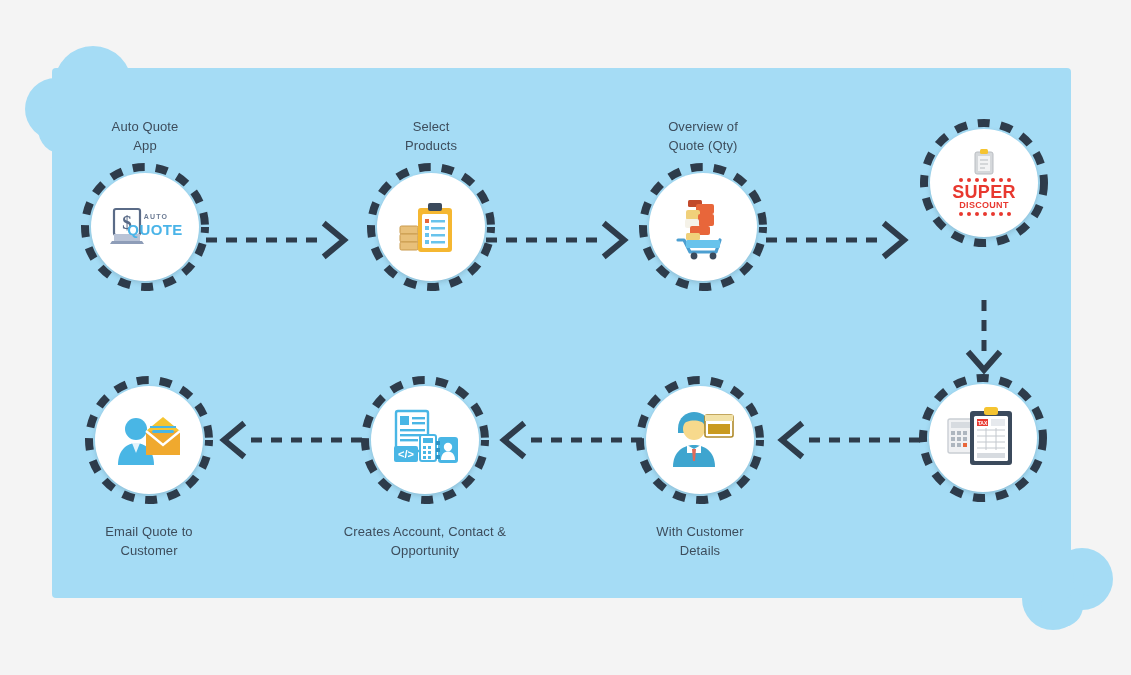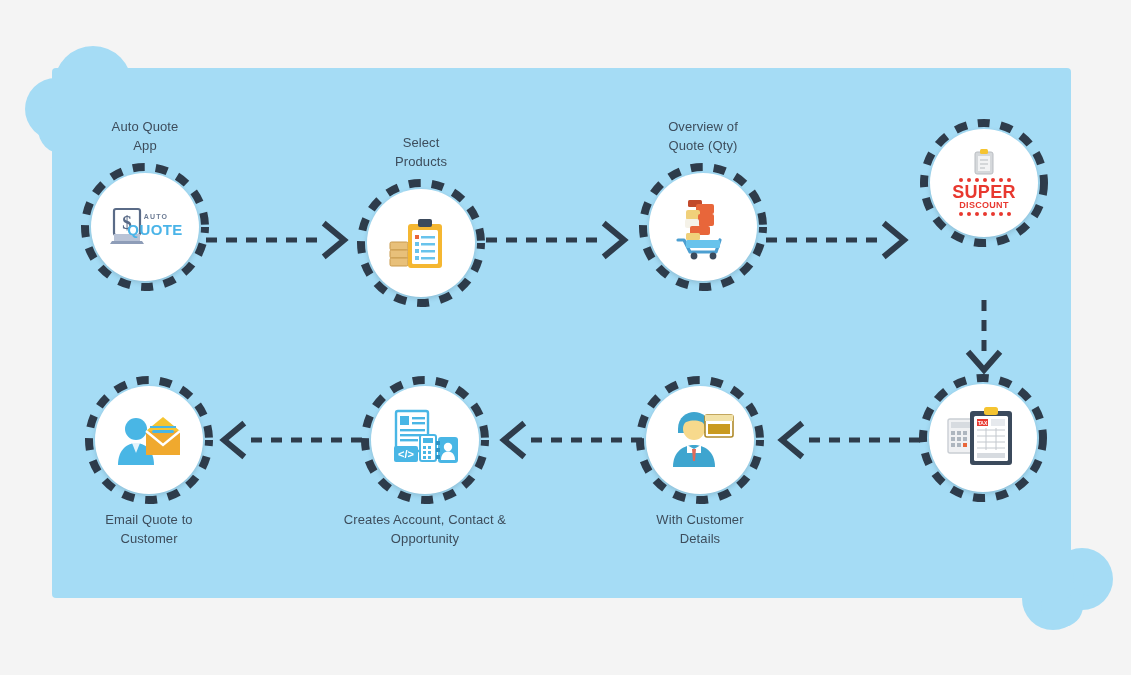--- a/index.html
+++ b/index.html
@@ -80,21 +80,21 @@
   }
   .node-label {
     font-size: 13px;
     line-height: 1.45;
     color: #3d4d5c;
     letter-spacing: .1px;
     white-space: pre-line;
     user-select: none;
   }
   .node-label.above { margin-bottom: 6px; }
-  .node-label.below { margin-top: 6px; }
+  .node-label.below { margin-top: 18px; }
 
   
   .connector {
     position: absolute;
     z-index: 4;
     overflow: visible;
   }
   .dash {
     stroke: #2e3c4b;
     stroke-width: 5;
@@ -174,21 +174,21 @@
           <path d="M6 44 L6 51 L32 51 L32 44 Z" fill="#b9c3d6"></path>
           <path d="M4 51 L34 51 L36 54 L2 54 Z" fill="#8e9db8"></path>
           <text x="19" y="39" font-family="'Liberation Serif',serif" font-size="19" font-weight="bold" fill="#5a6b87" text-anchor="middle">$</text>
           <text x="48" y="29" font-family="'Liberation Sans',sans-serif" font-size="7" font-weight="bold" fill="#6b7a93" letter-spacing="1.2" text-anchor="middle">AUTO</text>
           <text x="47" y="45" font-family="'Liberation Sans',sans-serif" font-size="15" font-weight="bold" fill="#4ab4e8" letter-spacing="0.4" text-anchor="middle">QUOTE</text>
         </svg>
       </div>
     </div>
   </div>
 
-  <div class="node" style="left:336px; top:118px;margin-top:16px;">
+  <div class="node" style="left:346px; top:118px;">
     <div class="node-label above">Select
 Products</div>
     <div class="node-ring">
       <svg class="ring-svg" viewBox="0 0 130 130">
         <circle cx="65" cy="65" r="60" fill="none" stroke="#2e3c4b" stroke-width="8" stroke-linecap="butt" stroke-dasharray="12 11" stroke-dashoffset="6"></circle>
       </svg>
       <div class="node-circle">
         <svg class="node-icon" viewBox="0 0 74 74">
 
           <rect x="6" y="36" width="18" height="8" rx="1.5" fill="#e8c07a" stroke="#c99a4d" stroke-width="1"></rect>

